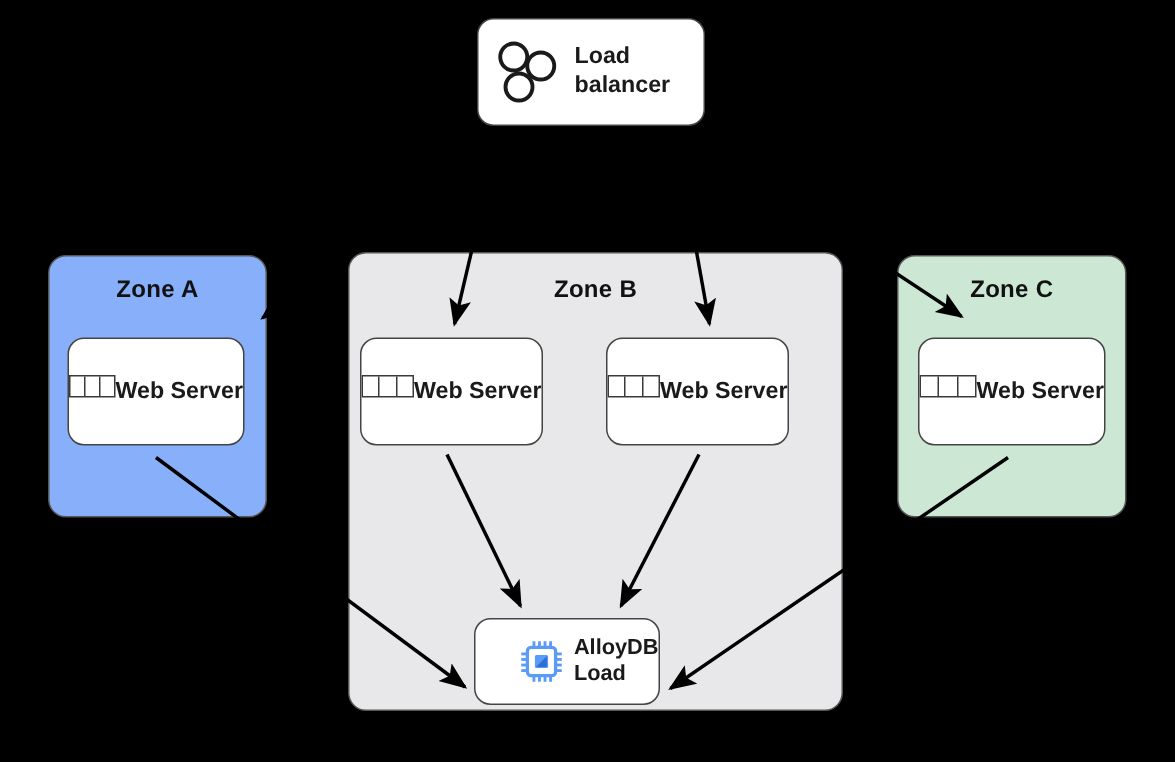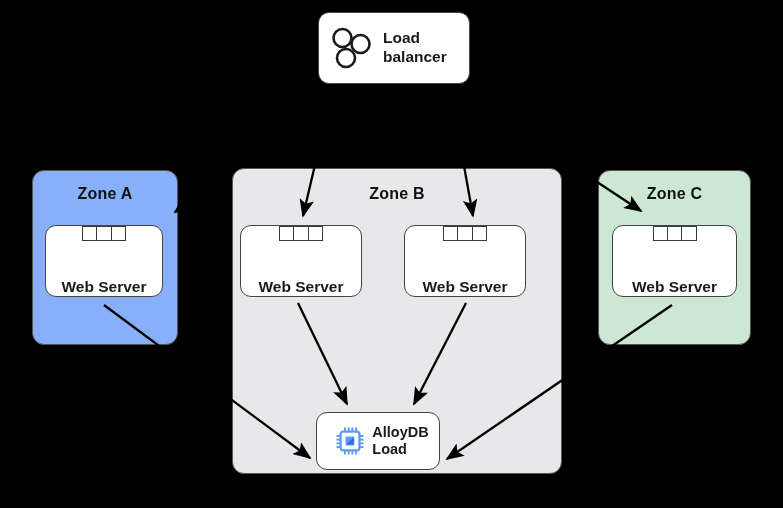--- a/index.html
+++ b/index.html
@@ -70,23 +70,23 @@
 
   
   .node {
     position: absolute;
     box-sizing: border-box;
     background: #FFFFFF;
     border: 1.6px solid #444444;
     border-radius: 11px;
     z-index: 3;
     display: flex;
-    flex-direction: column;
+    flex-direction: row;
     align-items: center;
-    justify-content: space-between;
+    justify-content: center;
   }
   .node-label {
     font-size: 15.5px;
     font-weight: bold;
     color: #1a1a1a;
     text-align: center;
     line-height: 1.15;
     white-space: nowrap;
   }
 
@@ -117,21 +117,21 @@
     border-right: none;
   }
 
   
   #alloydb {
     left: 316px;
     top: 412px;
     width: 124px;
     height: 58px;
     flex-direction: row;
-    justify-content: center;
+    justify-content: flex-end;
     padding-left: 9px;
     gap: 8px;
   }
   #alloydb .node-label {
     text-align: left;
     font-size: 14.5px;
     line-height: 1.2;
   }
 
   

